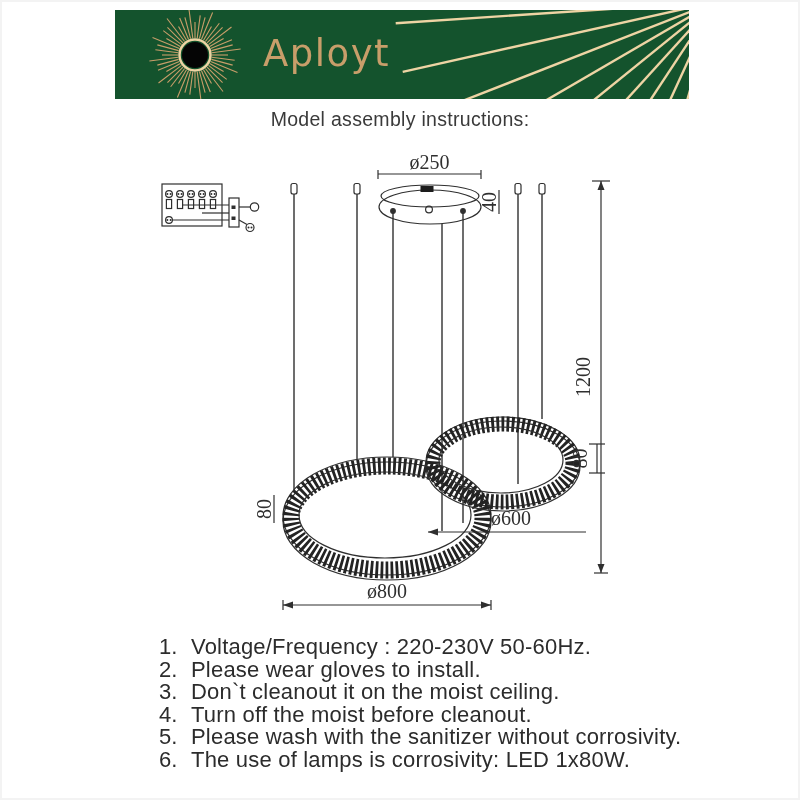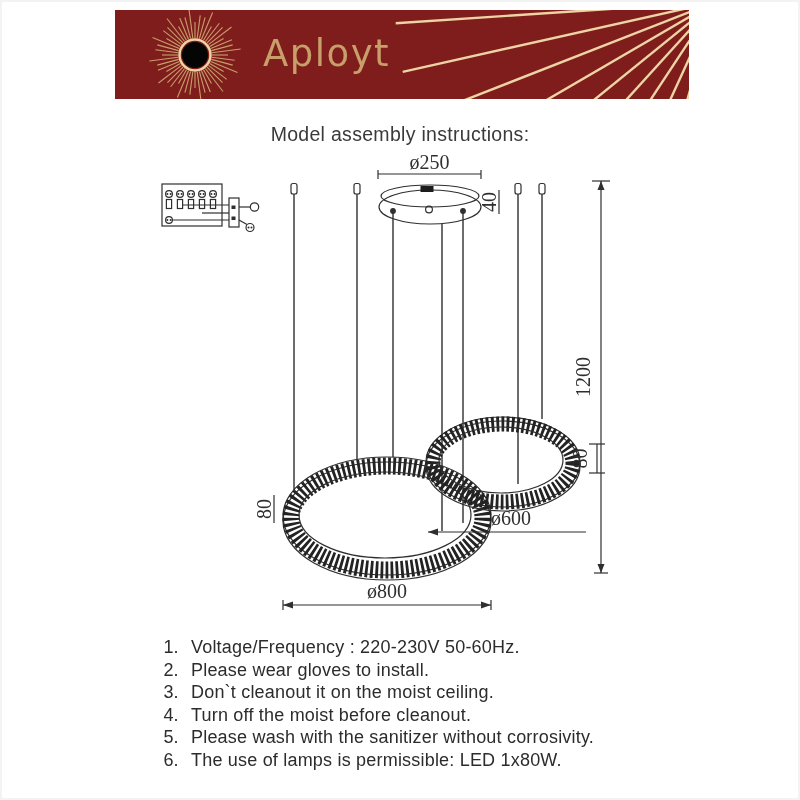--- a/index.html
+++ b/index.html
@@ -3,41 +3,41 @@
 <meta charset="utf-8">
 <style>
   html,body{margin:0;padding:0;}
   body{
     width:800px;height:800px;position:relative;background:#ffffff;
     font-family:"Liberation Sans",sans-serif;overflow:hidden;
     box-shadow:inset 0 0 0 2px #f3f3f3;
   }
   .banner{
     position:absolute;left:115px;top:10px;width:574px;height:89px;
-    background:#7f1d1d;overflow:hidden;
+    background:#14532d;overflow:hidden;
   }
   .banner-art{position:absolute;left:0;top:0;}
   .brand{
     position:absolute;left:148px;top:22px;
     font-size:37px;letter-spacing:1.5px;color:var(--gold,#c89e6a);
     font-family:"DejaVu Sans","Liberation Sans",sans-serif;font-weight:400;
   }
   .title{
-    position:absolute;top:122px;left:0;width:100%;text-align:center;
+    position:absolute;top:107px;left:0;width:100%;text-align:center;
     font-size:19.5px;line-height:25px;color:#3a3a3a;letter-spacing:.3px;
   }
   .draw{position:absolute;left:0;top:0;}
   .dim{
     font-family:"Liberation Serif","DejaVu Serif",serif;font-size:20px;
     fill:#2f2f2f;stroke:none;text-anchor:middle;
   }
   .arr{fill:#2f2f2f;stroke:none;}
   .instructions{
     position:absolute;left:150px;top:636px;margin:0;padding:0 0 0 34px;
-    font-size:18px;line-height:22.5px;color:#2c2c2c;letter-spacing:.2px;
+    font-size:22px;line-height:22.5px;color:#2c2c2c;letter-spacing:.2px;
   }
   .instructions li{padding-left:7px;margin:0;}
 </style>
 </head>
 <body>
 
 <div class="banner">
   <svg class="banner-art" width="574" height="89" viewBox="0 0 574 89">
     <g id="sunburst">
         <line x1="97" y1="45" x2="113" y2="45" stroke="#c89e6a" stroke-width="1.1"></line>
@@ -244,14 +244,14 @@
     </g>
   </g>
 </svg>
 
 <ol class="instructions">
   <li>Voltage/Frequency : 220-230V 50-60Hz.</li>
   <li>Please wear gloves to install.</li>
   <li>Don`t cleanout it on the moist ceiling.</li>
   <li>Turn off the moist before cleanout.</li>
   <li>Please wash with the sanitizer without corrosivity.</li>
-  <li>The use of lamps is permissible: LED 1x80W.</li>
+  <li>The use of lamps is corrosivity: LED 1x80W.</li>
 </ol>
 
 </body></html>

